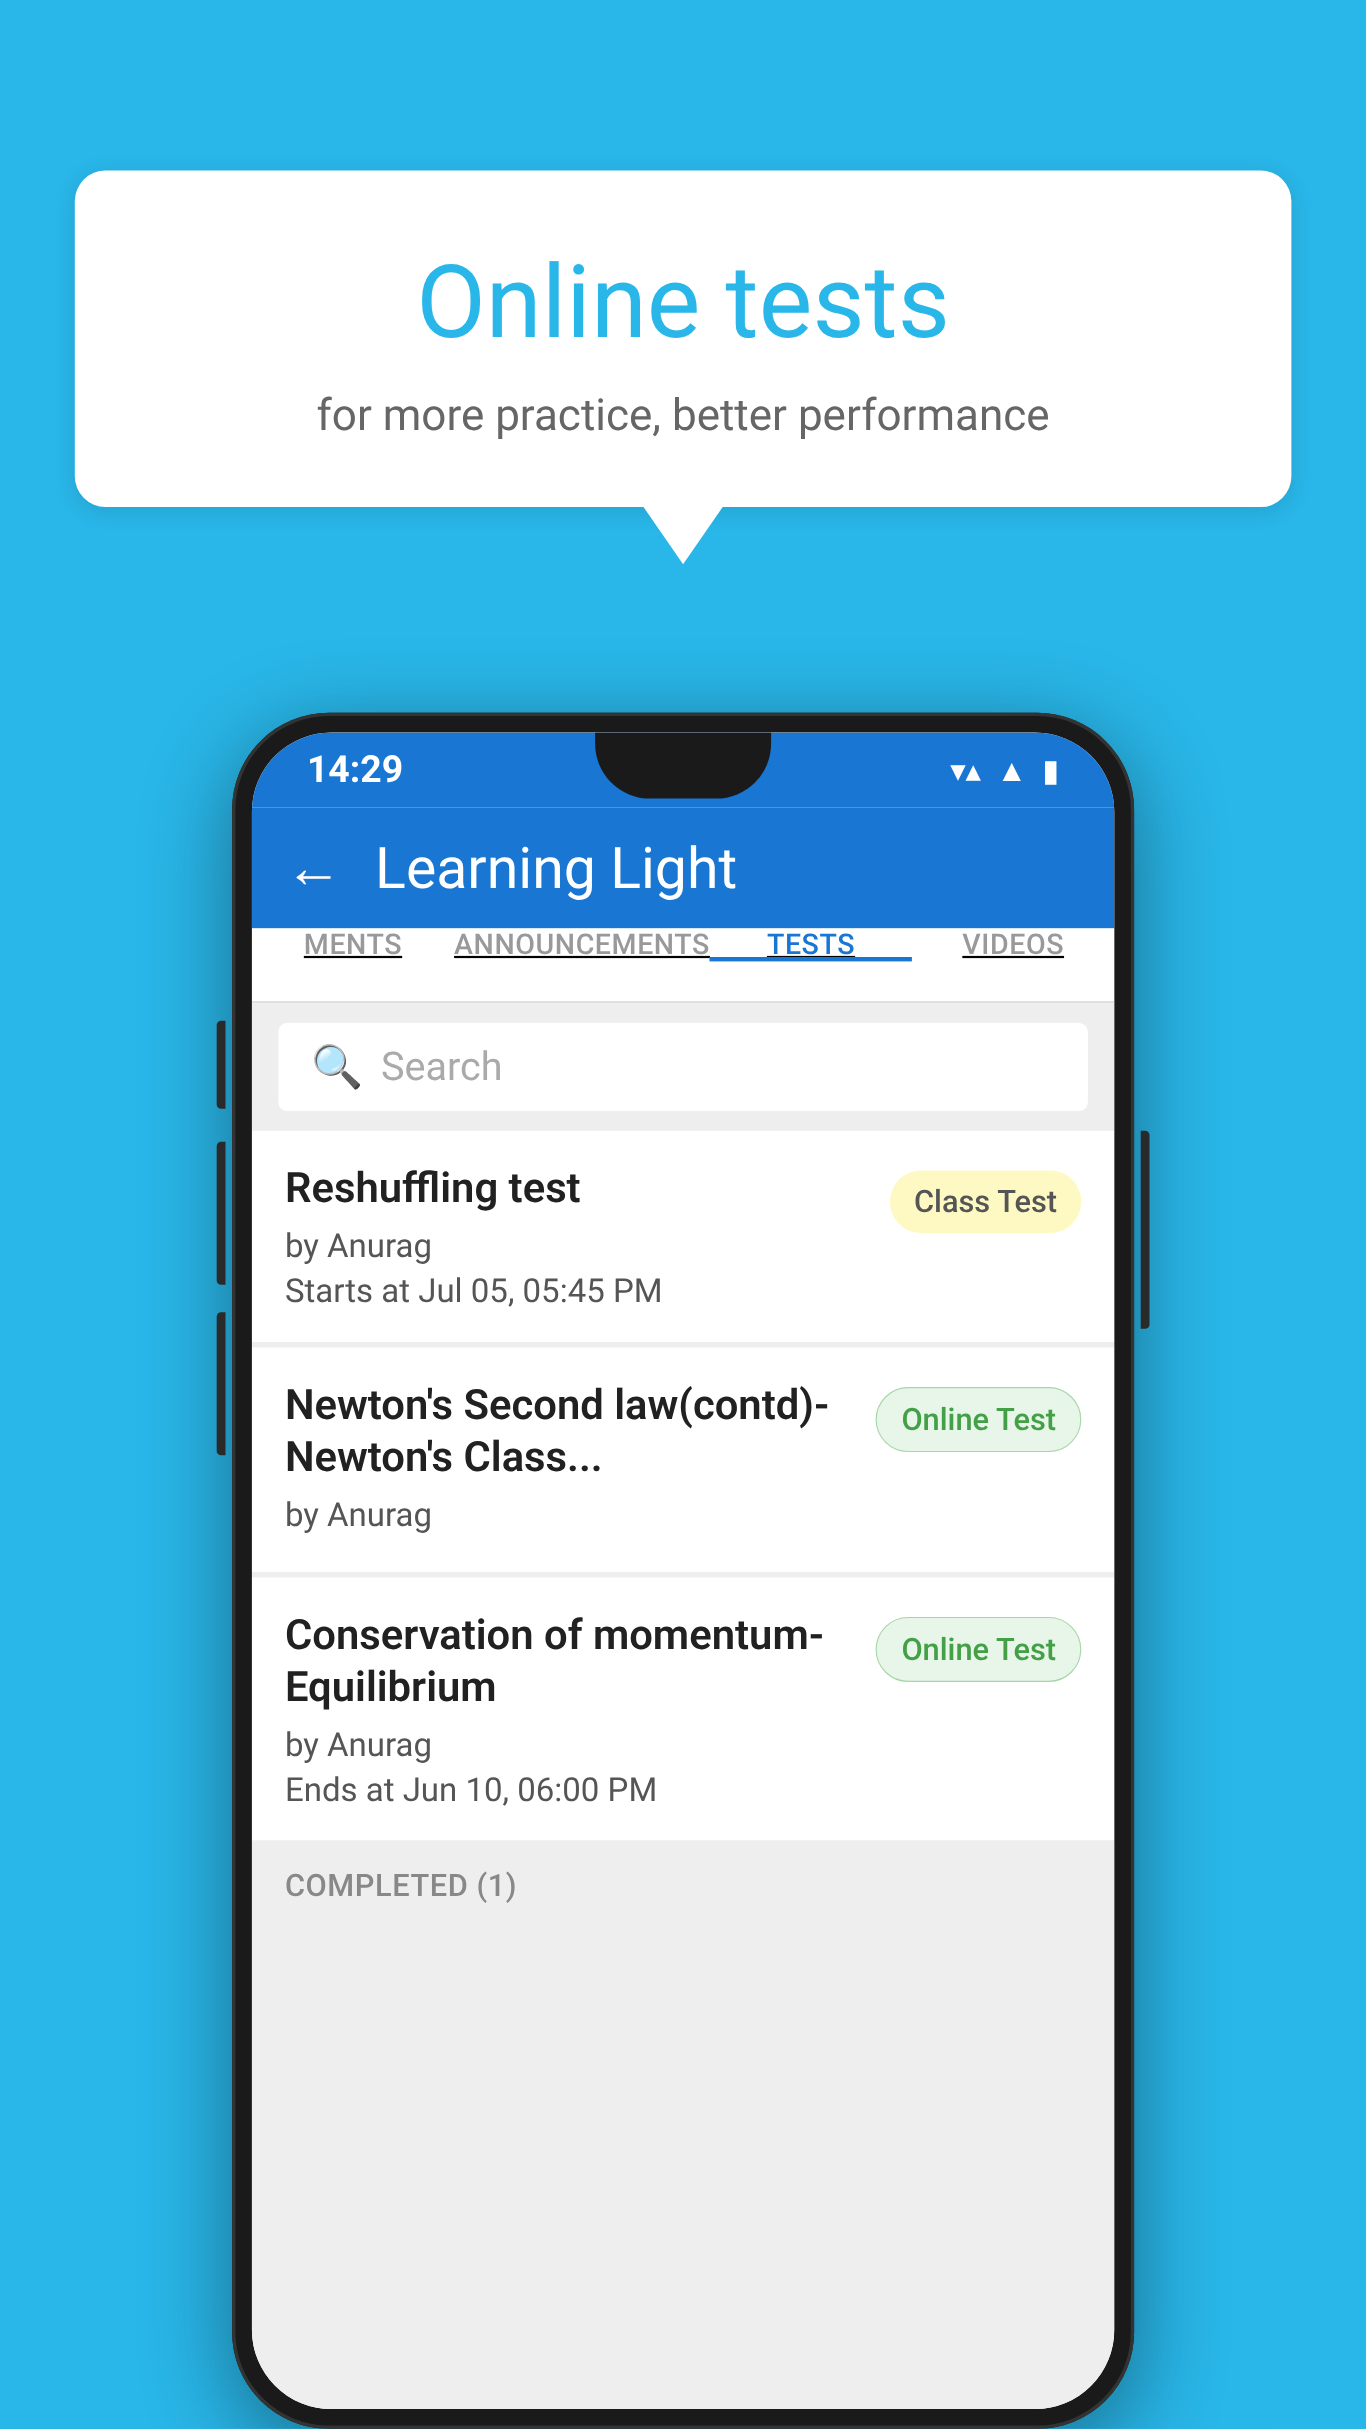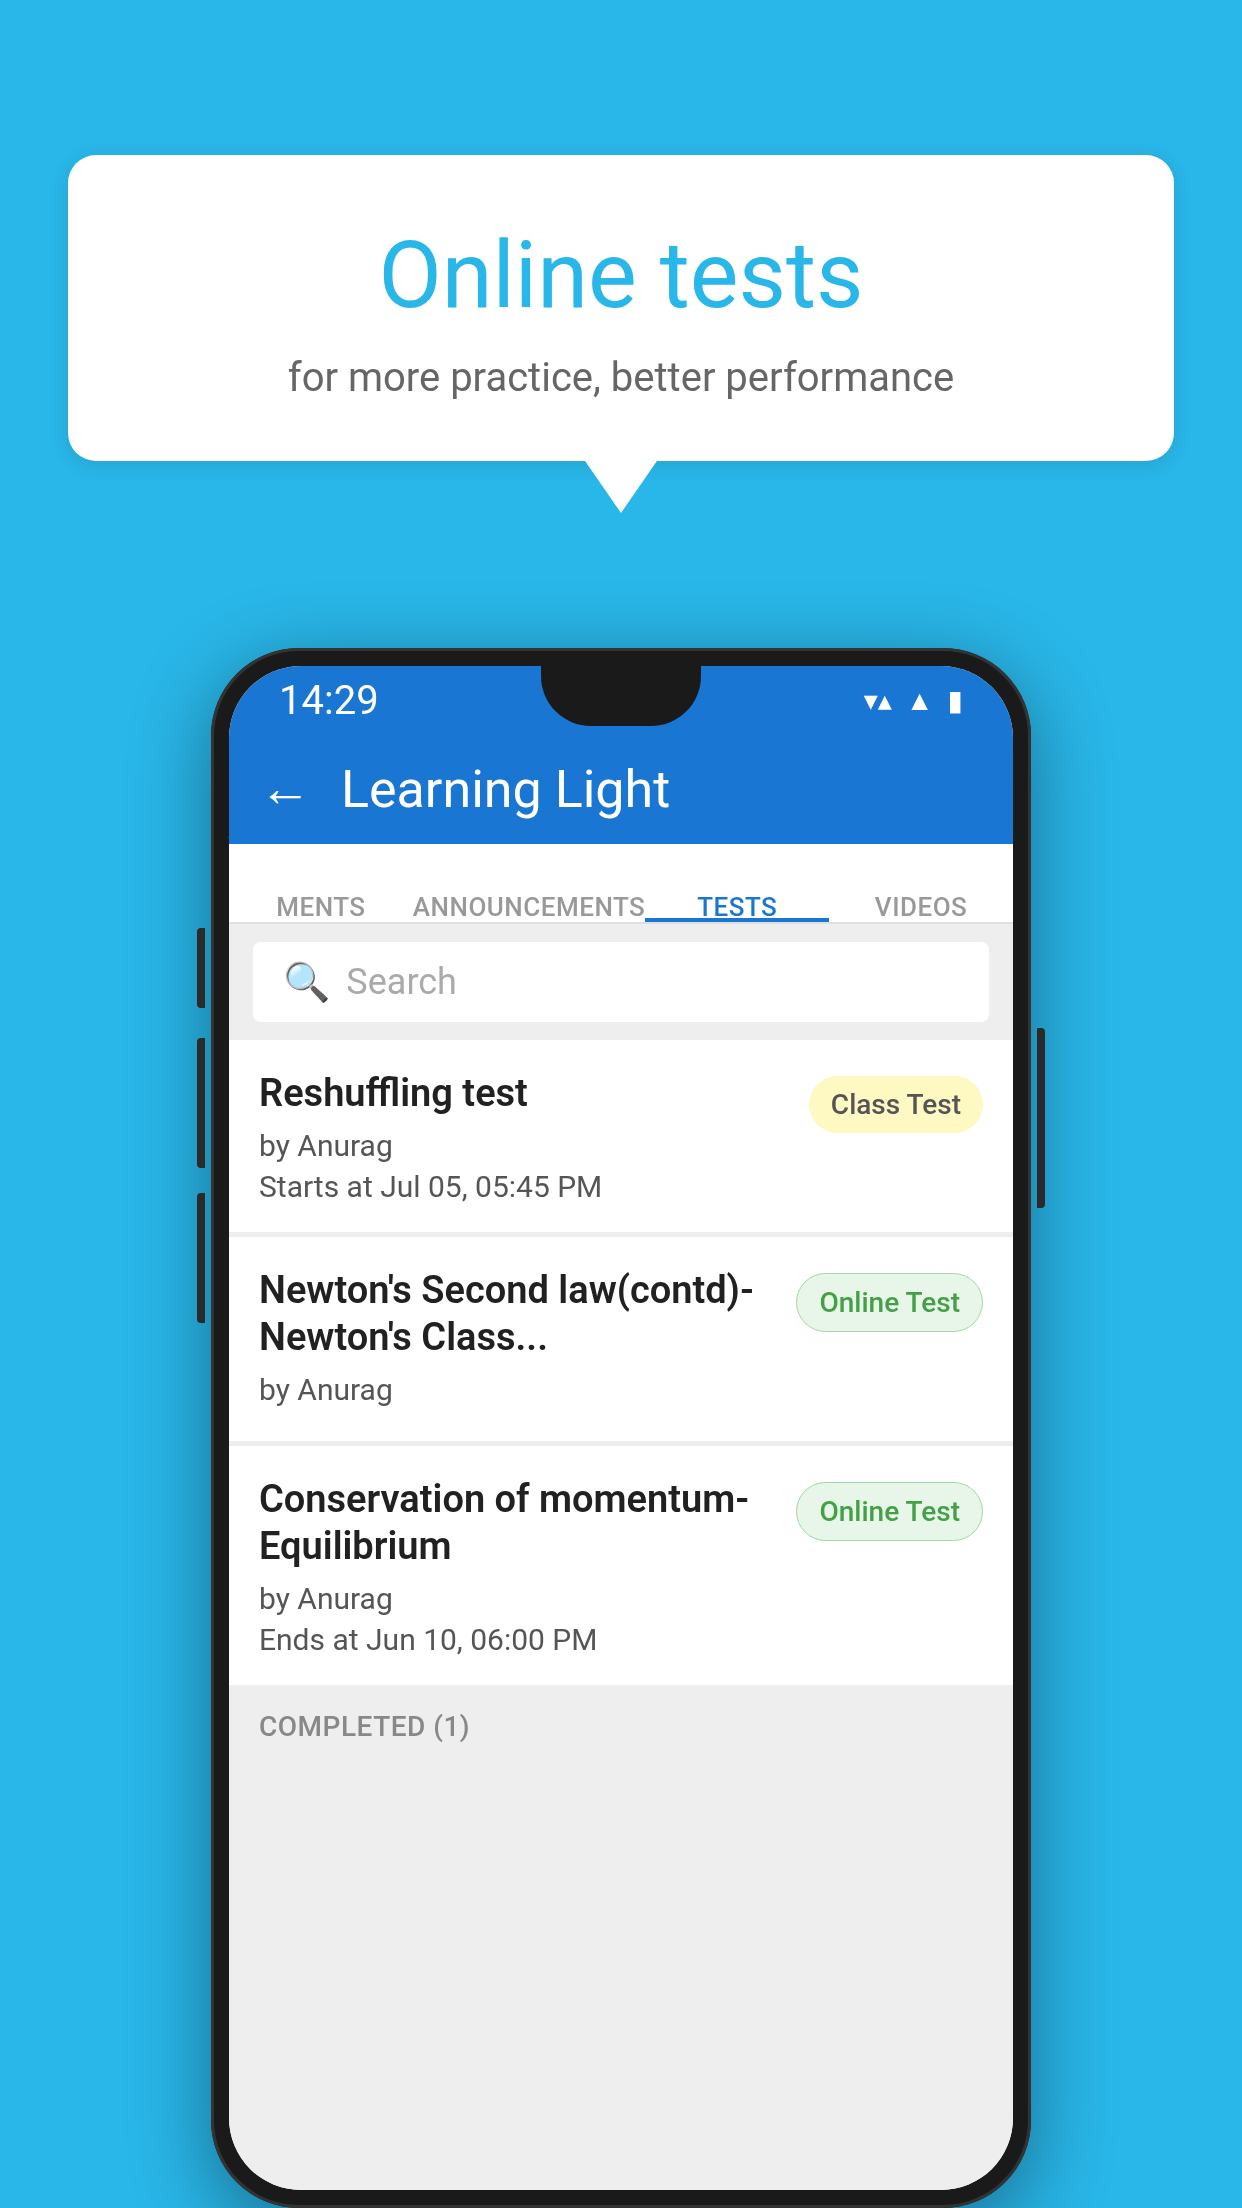--- a/index.html
+++ b/index.html
@@ -145,22 +145,22 @@
       height: 68px;
       display: flex;
       align-items: center;
       justify-content: space-between;
       padding: 0 50px;
       flex-shrink: 0;
     }
 
     .status-time {
       color: white;
-      font-size: 40px;
-      font-weight: 400;
+      font-size: 34px;
+      font-weight: 700;
     }
 
     .status-icons {
       display: flex;
       align-items: center;
       gap: 14px;
     }
 
     .wifi-icon, .signal-icon, .battery-icon {
       color: white;
@@ -201,26 +201,27 @@
 
     .app-title {
       color: white;
       font-size: 52px;
       font-weight: 400;
     }
 
     
     .tabs-bar {
       background: white;
-      height: 80px;
-      display: flex;
-      align-items: flex-end;
+      height: 68px;
+      display: flex;
+      align-items: flex-start;
       border-bottom: 2px solid #e0e0e0;
       flex-shrink: 0;
       overflow: hidden;
+      text-decoration: underline;
     }
 
     .tab-item {
       flex: 1;
       display: flex;
       align-items: center;
       justify-content: center;
       font-size: 26px;
       font-weight: 500;
       color: #999;

